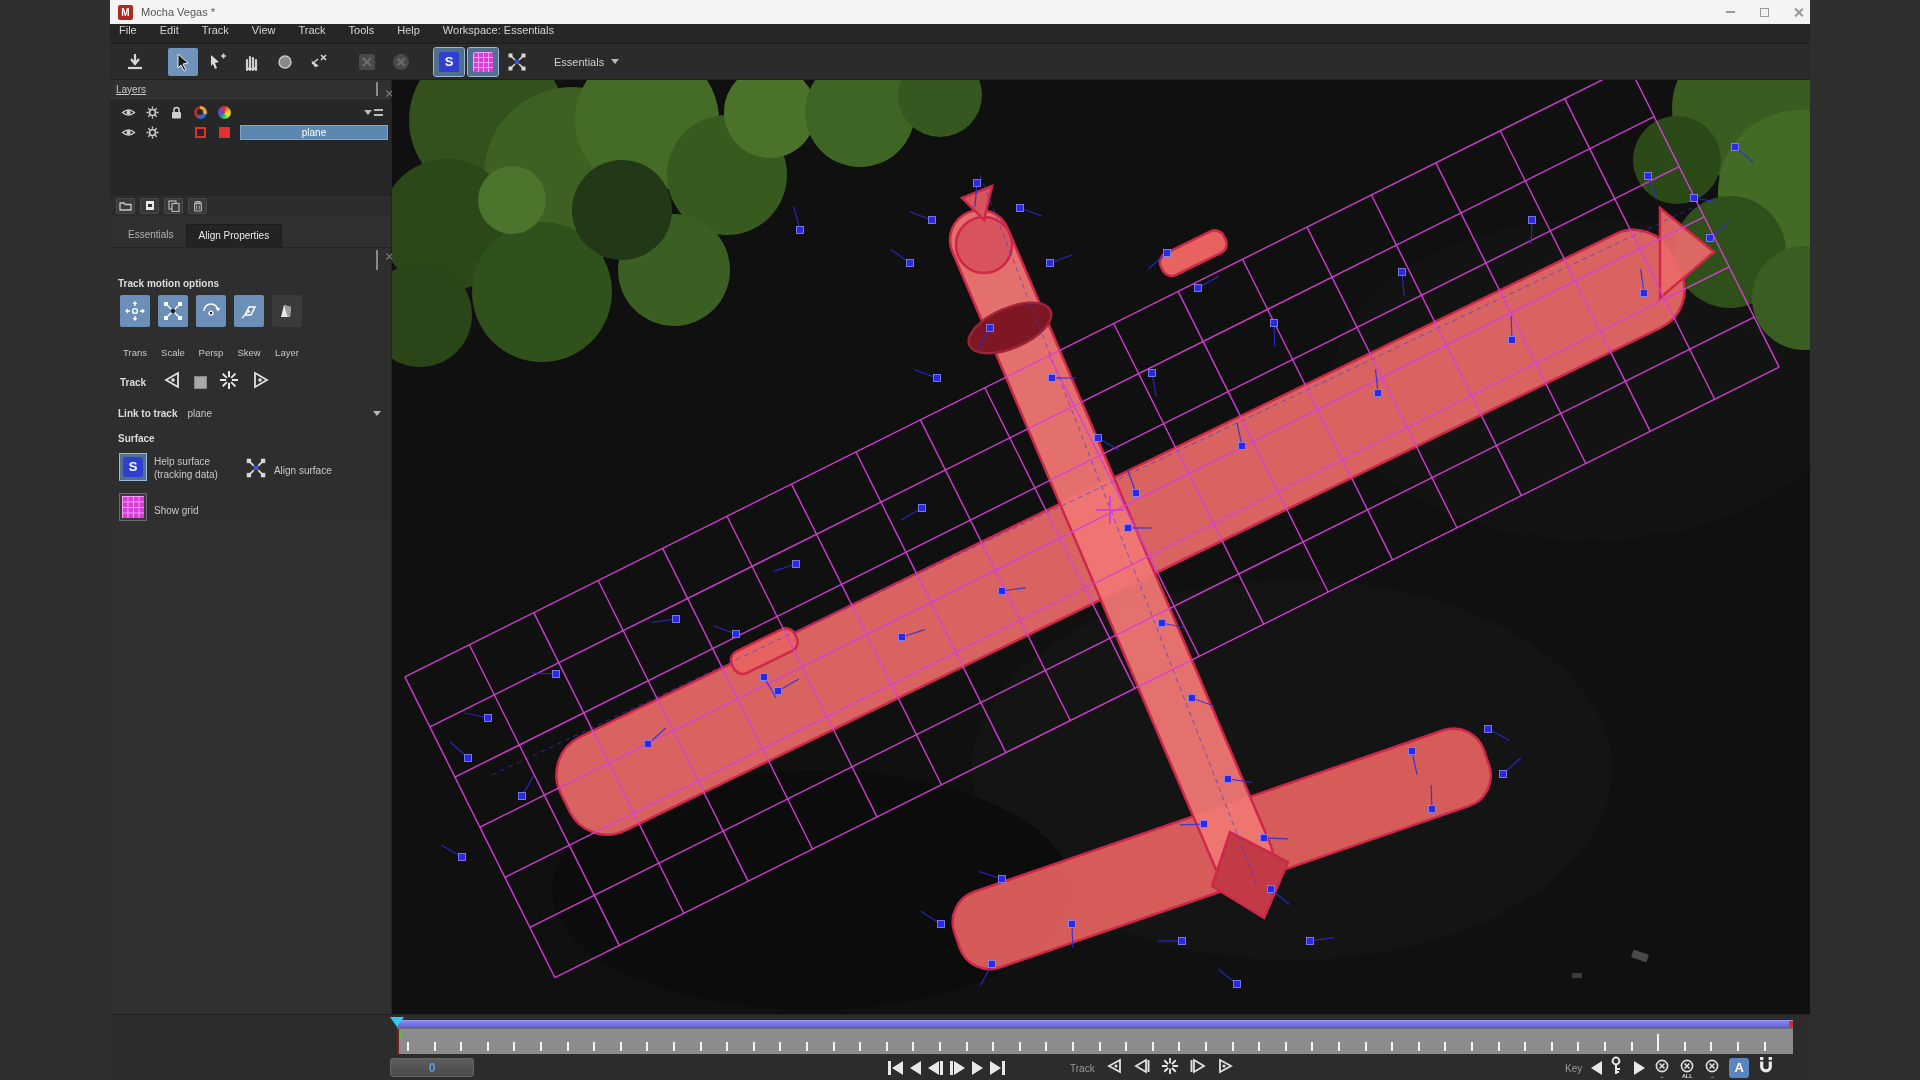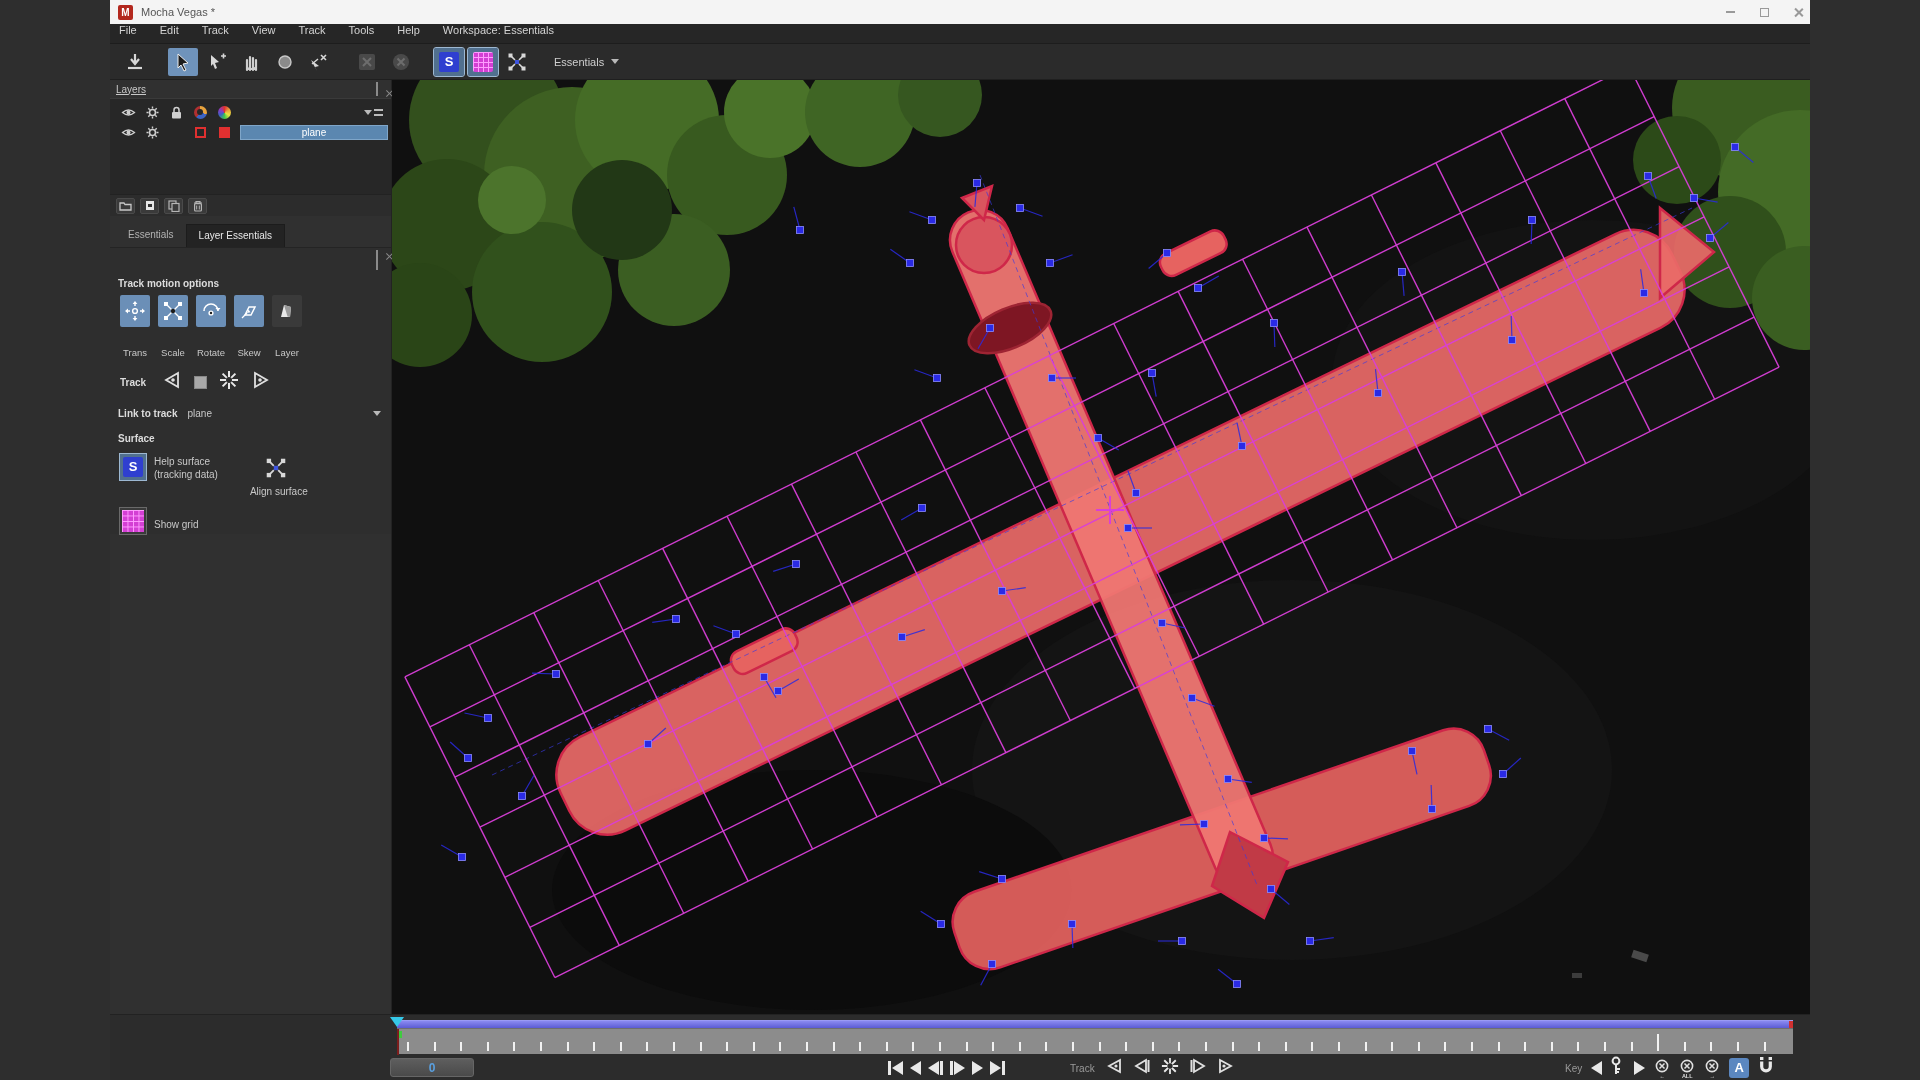--- a/index.html
+++ b/index.html
@@ -87,21 +87,21 @@
   .link-row { display:flex; align-items:center; margin-top:14px; padding:0 10px 0 8px; }
   .link-row .lbl { font-size:10px; font-weight:bold; color:#dcdcdc; }
   .link-val { margin-left:10px; font-size:10px; color:#c8c8c8; flex:1; }
   .surface-sec { margin-top:6px; }
   .surf-row { display:flex; align-items:flex-start; padding-left:10px; margin-top:4px; }
   .s-frame { width:26px; height:26px; background:#51708f; outline:1px solid #9db8d2; display:flex; align-items:center; justify-content:center; }
   .s-chip2 { width:20px; height:20px; background:#2f3fd0; border-radius:2px; color:#fff; font-weight:bold; font-size:13px; text-align:center; line-height:20px; }
   .grid-chip2 { width:22px; height:22px; background:#d43fd4;
     background-image:linear-gradient(#ff9dff 1px, transparent 1px), linear-gradient(90deg,#ff9dff 1px, transparent 1px); background-size:5.5px 5.5px; }
   .surf-txt { margin-left:8px; font-size:10px; color:#c8c8c8; line-height:13px; padding-top:1px; }
-  .align-grp { display:flex; align-items:center; margin-left:26px; padding-top:2px;flex-direction:column; }
+  .align-grp { display:flex; align-items:center; margin-left:26px; padding-top:2px; }
   .align-grp .surf-txt { margin-left:6px; }
 
   
   .viewer { position:absolute; left:282px; top:80px; width:1418px; height:934px; background:#0f0f0f; }
   .viewer svg { display:block; }
 
   
   .tl-wrap { position:absolute; left:0; top:1014px; width:1700px; height:66px; background:#2c2c2c; border-top:1px solid #222; }
   .tl-bar { position:absolute; left:287px; top:5px; width:1396px; height:8px;
     background:linear-gradient(#8a8af0,#5c5cd4); border-top:1px solid #9a9af4; }
@@ -322,21 +322,21 @@
         <svg width="10" height="12" viewBox="0 0 10 12">
             <path d="M1 3 h8 M3 3 V1.5 h4 V3" stroke="#b5b5b5" stroke-width="1.2" fill="none"></path>
             <rect x="1.6" y="3.6" width="6.8" height="7.4" rx="1" fill="none" stroke="#b5b5b5" stroke-width="1.2"></rect>
             <path d="M3.7 5.5 v4 M6.3 5.5 v4" stroke="#b5b5b5" stroke-width="1"></path>
           </svg>
       </span>
     </div>
 
     <div class="tabs">
       <span class="tab inactive">Essentials</span>
-      <span class="tab active">Layer Essentials</span>
+      <span class="tab active">Align Properties</span>
     </div>
 
     <div class="props">
       <div class="props-head">
         <span class="mini-ic"><span class="undock"></span></span>
         <span class="mini-ic"><span class="xmark"></span></span>
       </div>
 
       <div class="sec-label">Track motion options</div>
 
@@ -376,21 +376,21 @@
         <div class="mot-btn">
           <svg width="22" height="22" viewBox="0 0 22 22">
             <path d="M5 17 L8 5 L15 7 L14 17 Z" fill="#e8e8e8"></path>
               <path d="M8 5 L15 7 L14 17 L11.5 16.5 Z" fill="#9a9a9a"></path>
           </svg>
         </div>
       </div>
       <div class="mot-labels">
         <span>Trans</span>
         <span>Scale</span>
-        <span>Rotate</span>
+        <span>Persp</span>
         <span>Skew</span>
         <span>Layer</span>
       </div>
 
       <div class="track-row">
         <span class="lbl">Track</span>
         <span>
           <svg width="20" height="18" viewBox="0 0 20 18">
               <path d="M16 2 L4 9 L16 16 Z" fill="none" stroke="#e0e0e0" stroke-width="1.8"></path>
               <circle cx="11" cy="9" r="1.8" fill="#e0e0e0"></circle>

